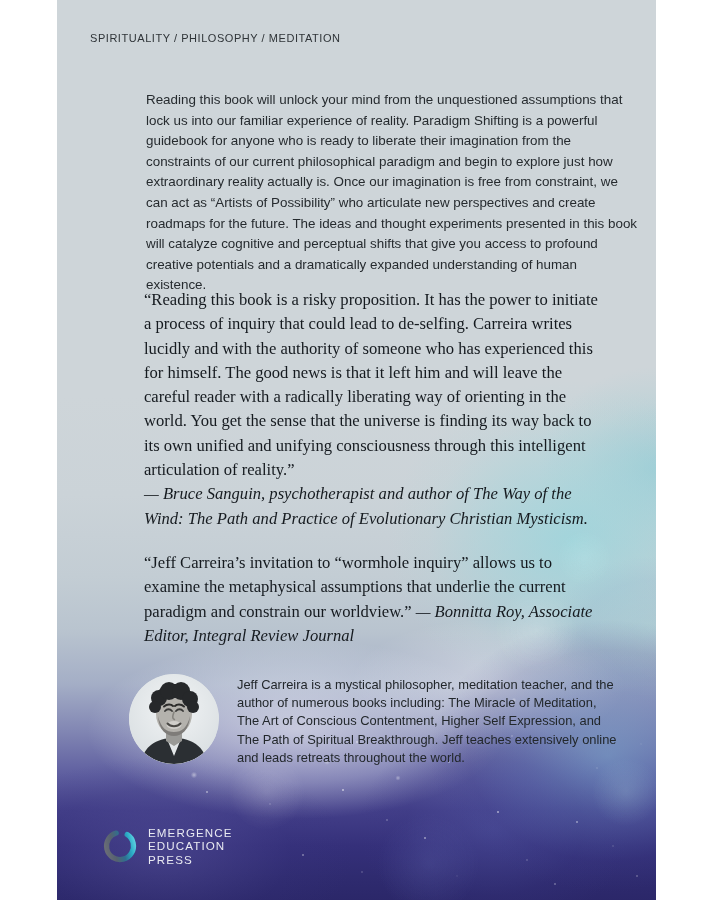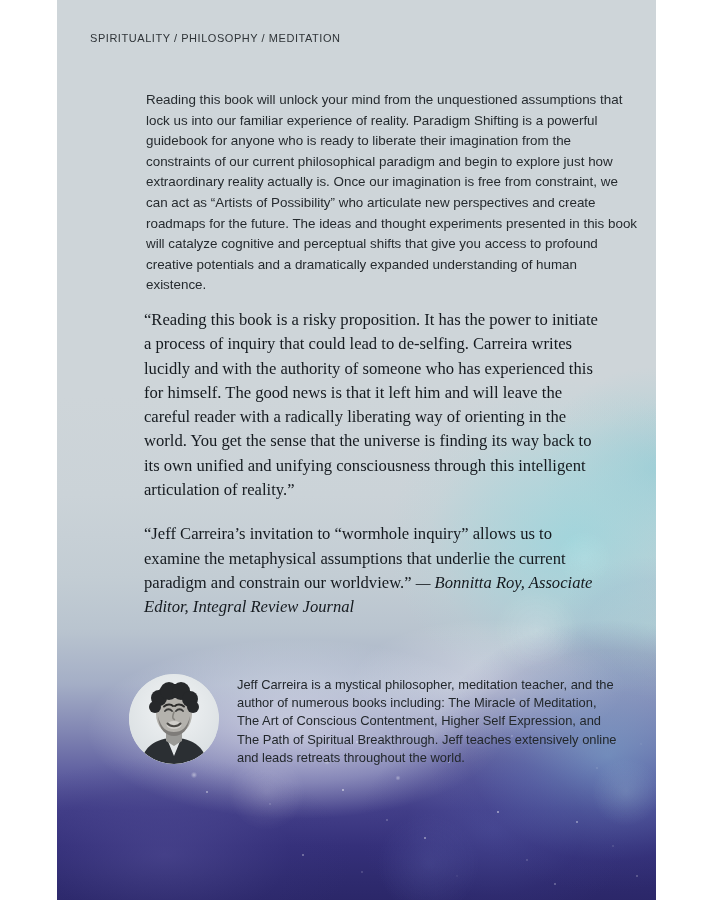--- a/index.html
+++ b/index.html
@@ -181,21 +181,20 @@
     left: 87px;
     top: 288px;
     width: 455px;
     font-family: "Liberation Serif", serif;
     color: #151a1f;
   }
 
   .quote-block {
     font-size: 16.6px;
     line-height: 24.3px;
-    margin-top: 20px;
   }
   .quote-block + .quote-block {
     margin-top: 20px;
   }
   .quote-text {
     display: inline;
   }
   .quote-attr {
     font-style: italic;
   }
@@ -273,20 +272,21 @@
     <div id="content">
 
       <div class="category">SPIRITUALITY / PHILOSOPHY / MEDITATION</div>
 
       <div class="blurb">Reading this book will unlock your mind from the unquestioned assumptions that lock us into our familiar experience of reality. Paradigm Shifting is a powerful guidebook for anyone who is ready to liberate their imagination from the constraints of our current philosophical paradigm and begin to explore just how extraordinary reality actually is. Once our imagination is free from constraint, we can act as “Artists of Possibility” who articulate new perspectives and create roadmaps for the future. The ideas and thought experiments presented in this book will catalyze cognitive and perceptual shifts that give you access to profound creative potentials and a dramatically expanded understanding of human existence.</div>
 
       <div class="quotes">
 
         <div class="quote-block">
           <span class="quote-text">“Reading this book is a risky proposition. It has the power to initiate a process of inquiry that could lead to de-selfing. Carreira writes lucidly and with the authority of someone who has experienced this for himself. The good news is that it left him and will leave the careful reader with a radically liberating way of orienting in the world. You get the sense that the universe is finding its way back to its own unified and unifying consciousness through this intelligent articulation of reality.”</span>
+          <span class="quote-attr attr-line">— Bruce Sanguin, psychotherapist and author of  The Way of the Wind: The Path and Practice of Evolutionary Christian Mysticism.</span>
         </div>
 
         <div class="quote-block">
           <span class="quote-text">“Jeff Carreira’s invitation to “wormhole inquiry” allows us to examine the metaphysical assumptions that underlie the current paradigm and constrain our worldview.” </span><span class="quote-attr">— Bonnitta Roy, Associate Editor, Integral Review Journal</span>
         </div>
 
       </div>
 
       <div class="bio">
 
@@ -333,16 +333,35 @@
               <path d="M46 32 C48 30 52 30 55 32.5" stroke="#2c2c2b" stroke-width="2" fill="none" stroke-linecap="round"></path>
 
               <path d="M45 38 C43.4 42.5 43 44.5 45.4 45.4" stroke="#86847f" stroke-width="1.6" fill="none" stroke-linecap="round"></path>
             </g>
           </svg>
         </div>
 
         <div class="bio-text">Jeff Carreira is a mystical philosopher, meditation teacher, and the author of numerous books including: The Miracle of Meditation, The Art of Conscious Contentment, Higher Self Expression, and The Path of Spiritual Breakthrough. Jeff teaches extensively online and leads retreats throughout the world.</div>
       </div>
 
+      <div class="publisher">
+        <svg class="publisher-mark" viewBox="0 0 38 38" aria-hidden="true">
+          <defs>
+            <linearGradient id="ringGrad" x1="0%" y1="10%" x2="90%" y2="95%">
+              <stop offset="0%" stop-color="#6e6f78"></stop>
+              <stop offset="32%" stop-color="#55616f"></stop>
+              <stop offset="58%" stop-color="#2e6f90"></stop>
+              <stop offset="80%" stop-color="#29a9c4"></stop>
+              <stop offset="100%" stop-color="#5fd4e2"></stop>
+            </linearGradient>
+          </defs>
+          <circle cx="19" cy="19" r="13.5" fill="none" stroke="url(#ringGrad)" stroke-width="5.2" stroke-linecap="round" stroke-dasharray="73 12" transform="rotate(-58 19 19)"></circle>
+        </svg>
+        <div class="publisher-name">
+          <span>EMERGENCE</span>
+          <span>EDUCATION</span>
+          <span>PRESS</span>
+        </div>
+      </div>
 
     </div>
   </div>
 </div>
 
 </body></html>

